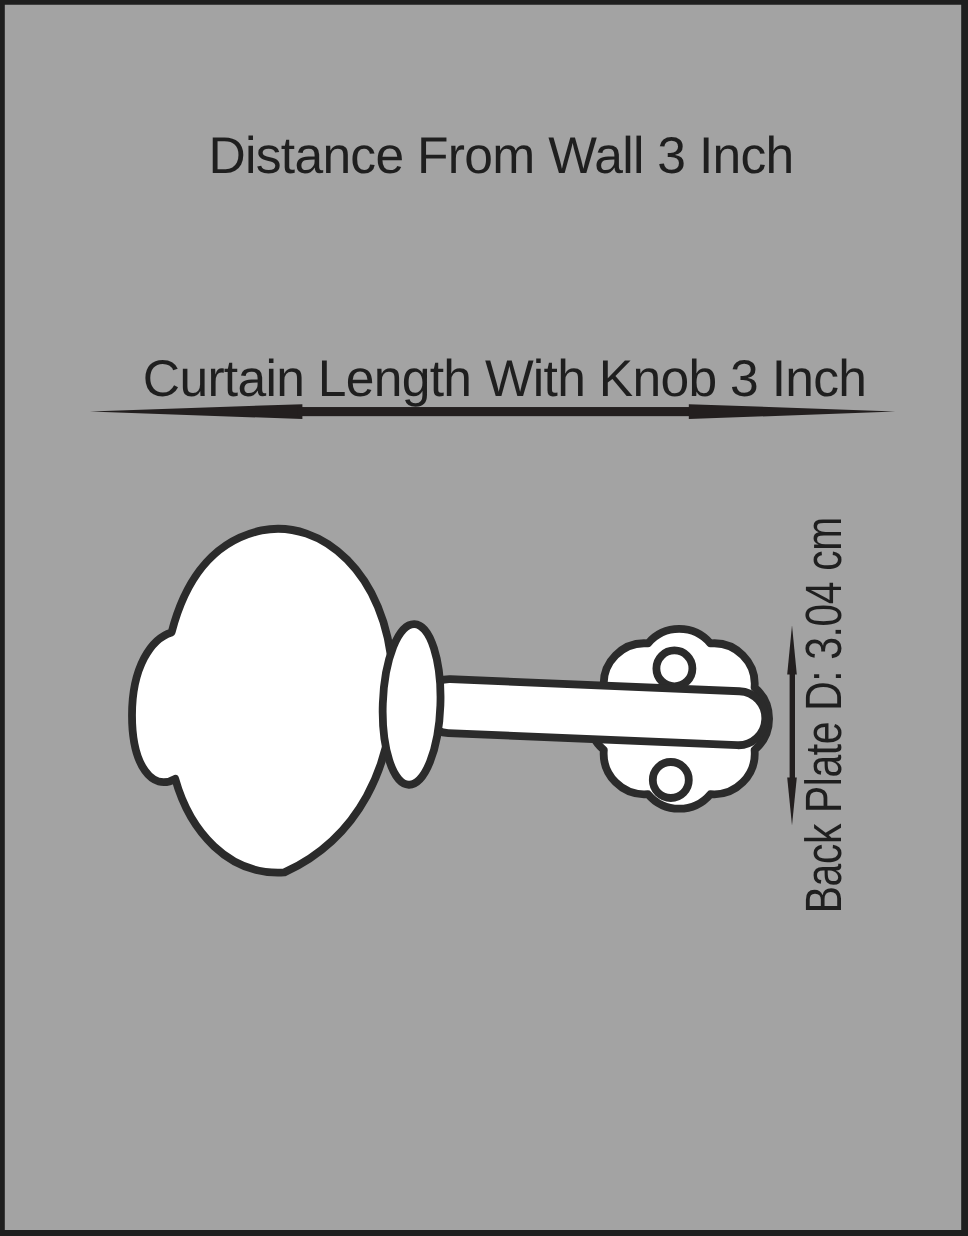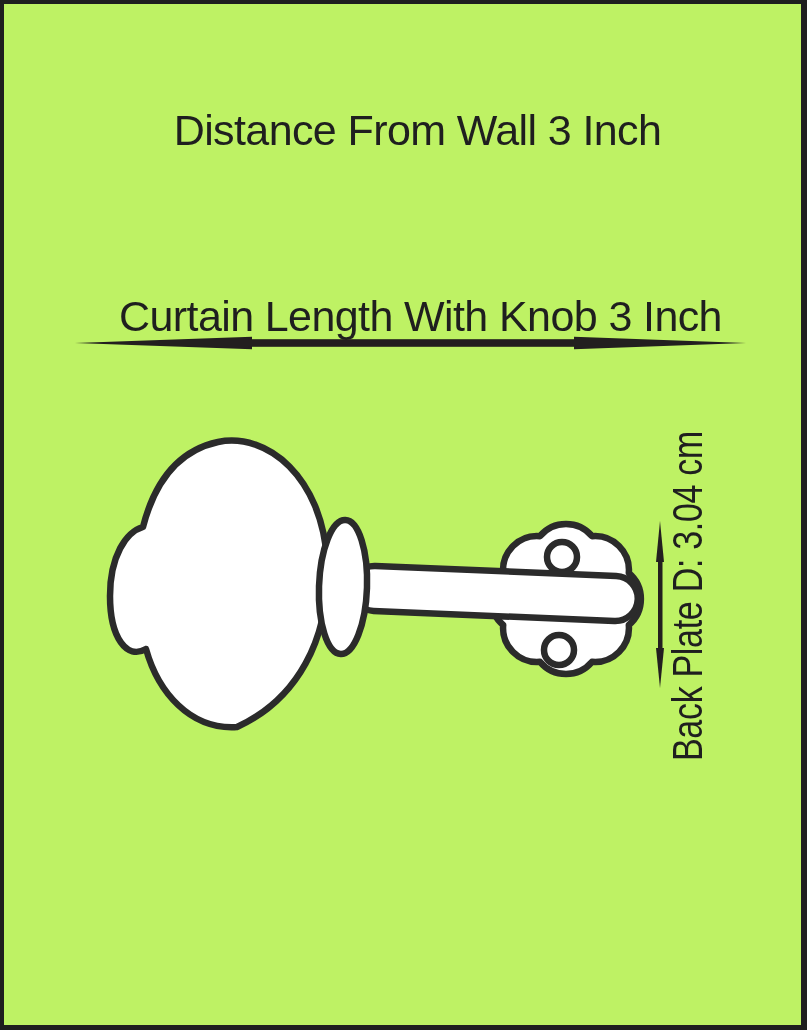--- a/index.html
+++ b/index.html
@@ -4,21 +4,21 @@
 <style>
   html, body {
     margin: 0;
     padding: 0;
     background: #ffffff;
   }
   .canvas {
     position: relative;
     width: 807px;
     height: 1030px;
-    background: #bef264;
+    background: #a3a3a3;
     overflow: hidden;
     font-family: "Liberation Sans", sans-serif;
     color: #222222;
     box-sizing: border-box;
   }
   .frame {
     position: absolute;
     inset: 0;
     border-style: solid;
     border-color: #1f1f1f;

